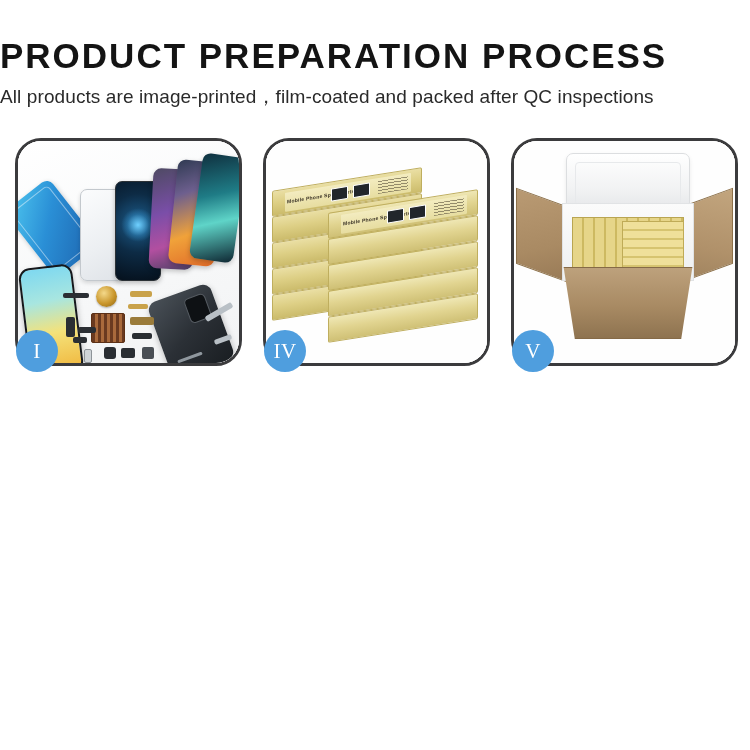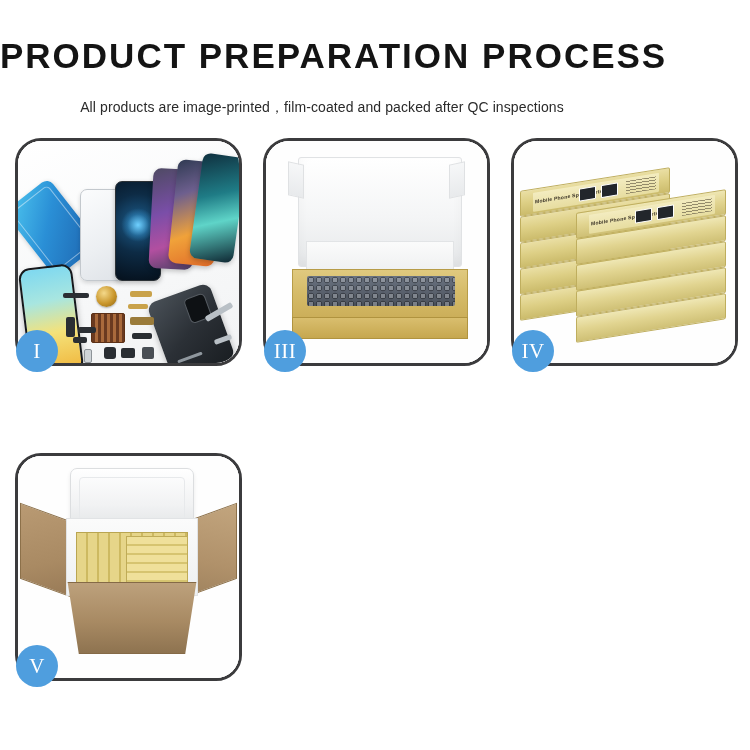--- a/index.html
+++ b/index.html
@@ -16,22 +16,22 @@
   #header { width:644px; padding-top:38px; text-align:center; }
   #page-title {
     font-size:35px;
     font-weight:700;
     letter-spacing:2.0px;
     color:#141414;
     line-height:1;
     white-space:nowrap;
   }
   #page-subtitle {
-    margin-top:26px;
-    font-size:14px;
+    margin-top:11px;
+    font-size:19px;
     font-weight:400;
     color:#2a2a2a;
     letter-spacing:0.1px;
     white-space:nowrap;
   }
 
   
   #panel-grid {
     position:absolute;
     left:15px;
@@ -393,36 +393,20 @@
         <div class="flex f11"></div>
         <div class="flex f12"></div>
         <div class="flex f13"></div>
         <div class="flex f14"></div>
       </div>
     </div>
     <div class="badge">I</div>
   </div>
 
 
-  <div class="panel">
-    <div class="panel-clip">
-      <div class="scene">
-        <div class="p3-bg"></div>
-        <div class="b3-lid"></div>
-        <div class="b3-lid-ear-l"></div>
-        <div class="b3-lid-ear-r"></div>
-        <div class="b3-foam"></div>
-        <div class="b3-tray">
-          <div class="b3-tray-inner"></div>
-        </div>
-        <div class="b3-tray-front"></div>
-      </div>
-    </div>
-    <div class="badge">III</div>
-  </div>
 
   <div class="panel">
     <div class="panel-clip">
       <div class="scene">
         <div class="p4-bg"></div>
         <div class="stack">
 
           <div class="sbox" style="left:0px;  top:118px;"></div>
           <div class="sbox" style="left:0px;  top:92px;"></div>
           <div class="sbox" style="left:0px;  top:66px;"></div>

